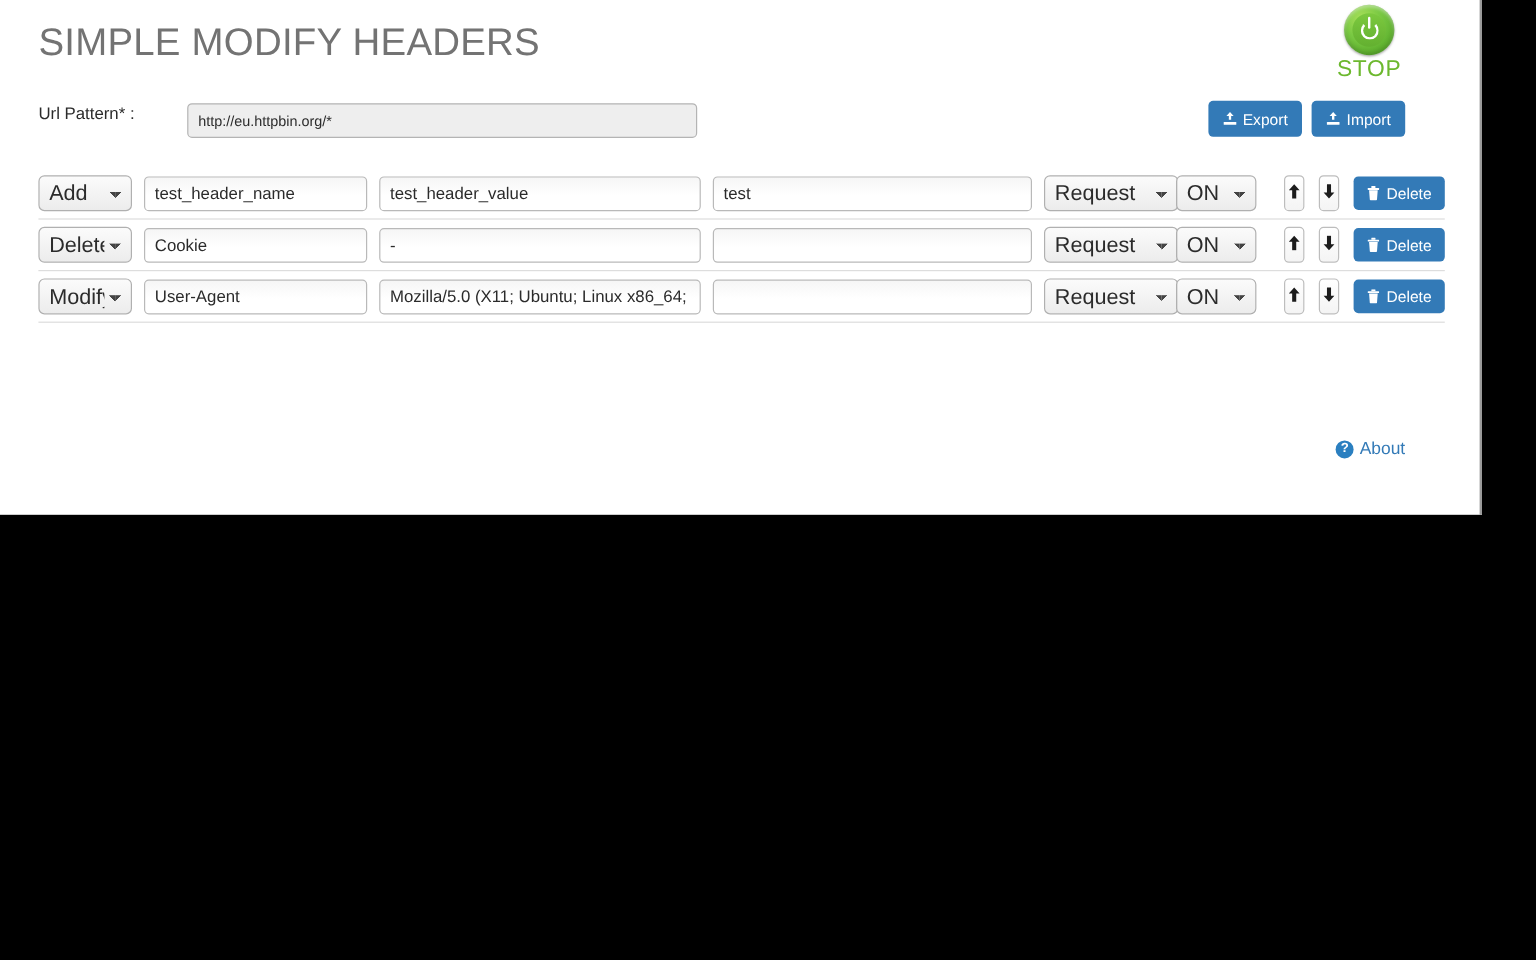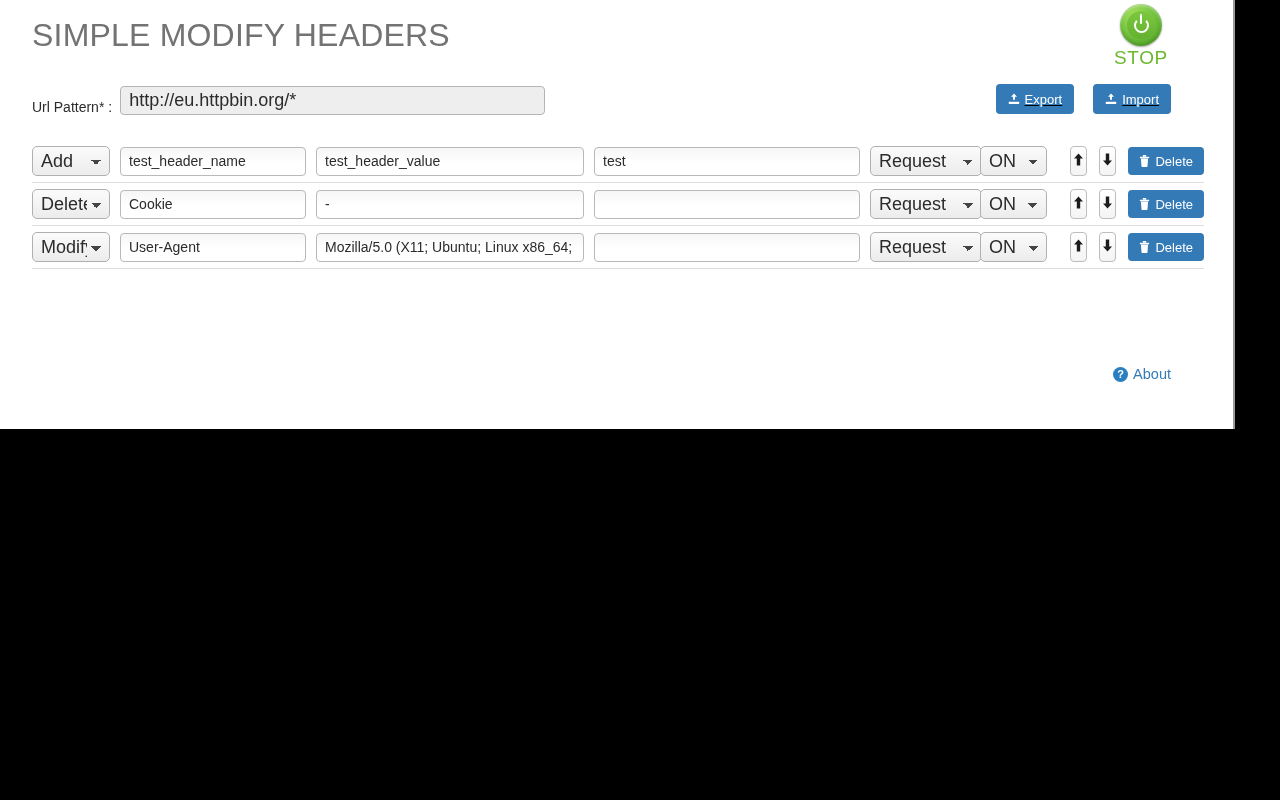--- a/index.html
+++ b/index.html
@@ -74,45 +74,45 @@
     font-weight: normal;
     color: #6cb82e;
     margin-top: 1px;
     letter-spacing: 0.6px;
   }
 
   
   .url-row {
     position: absolute;
     left: 32px; top: 86px;
-    display: flex; align-items: flex-end;
+    display: flex; align-items: flex-start; gap: 36px;
   }
   .url-label {
     font-size: 14px;
     color: #2b2b2b;
     margin-right: 8px;
     white-space: nowrap;
   }
   .url-input {
     width: 425px;
     height: 29px;
     padding: 2px 8px;
-    font-size: 18px;
+    font-size: 12px;
     font-family: "Liberation Sans", sans-serif;
     color: #2b2b2b;
     background: #eeeeee;
     border: 1px solid #b4b4b4;
     border-radius: 4px;
     outline: none;
   }
 
   .topright-btns {
     position: absolute;
     right: 62px; top: 84px;
-    display: flex; gap: 19px; text-decoration: underline;
+    display: flex; gap: 8px;
   }
 
   .btn {
     border: none;
     border-radius: 4px;
     font-family: "Liberation Sans", sans-serif;
     font-size: 13px;
     color: #ffffff;
     background: #337ab7;
     cursor: pointer;

